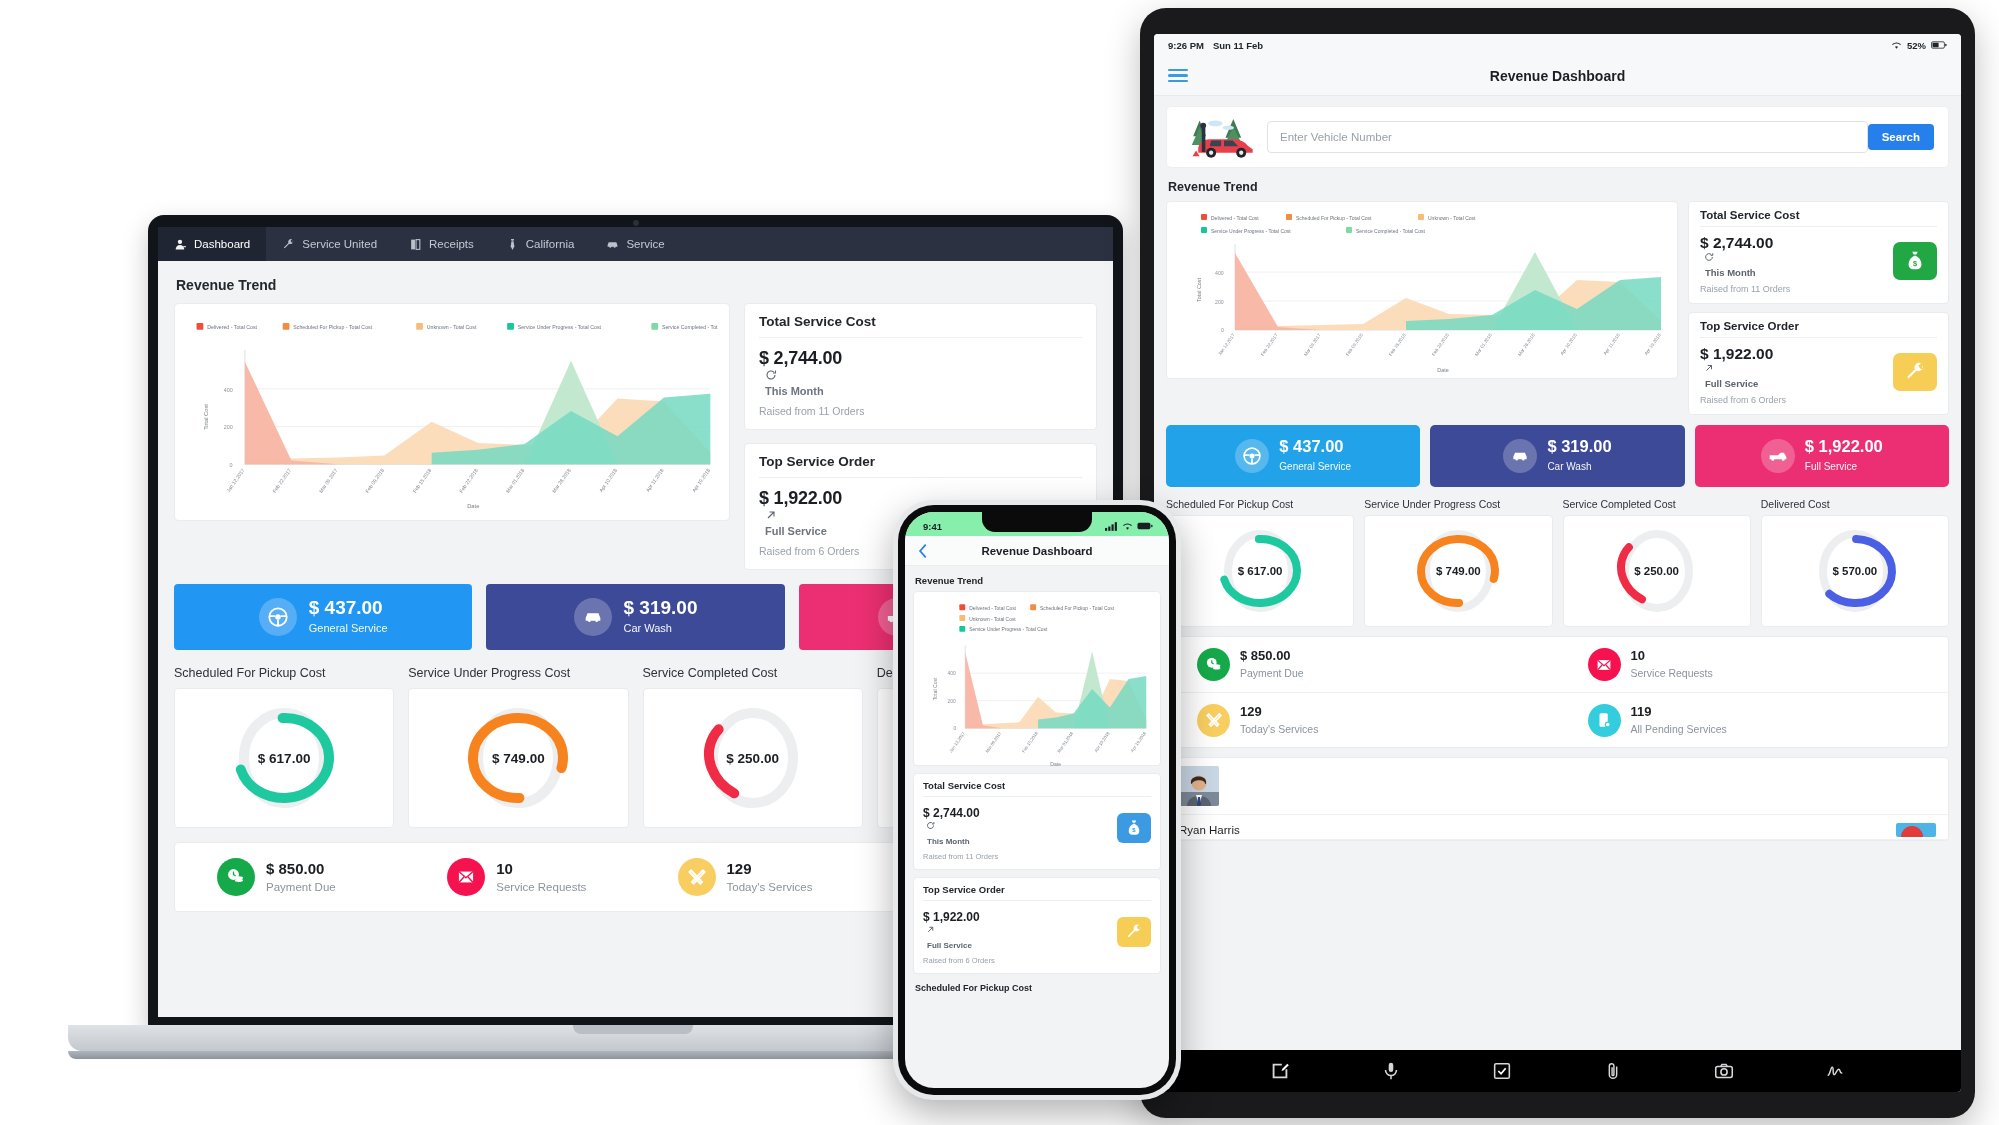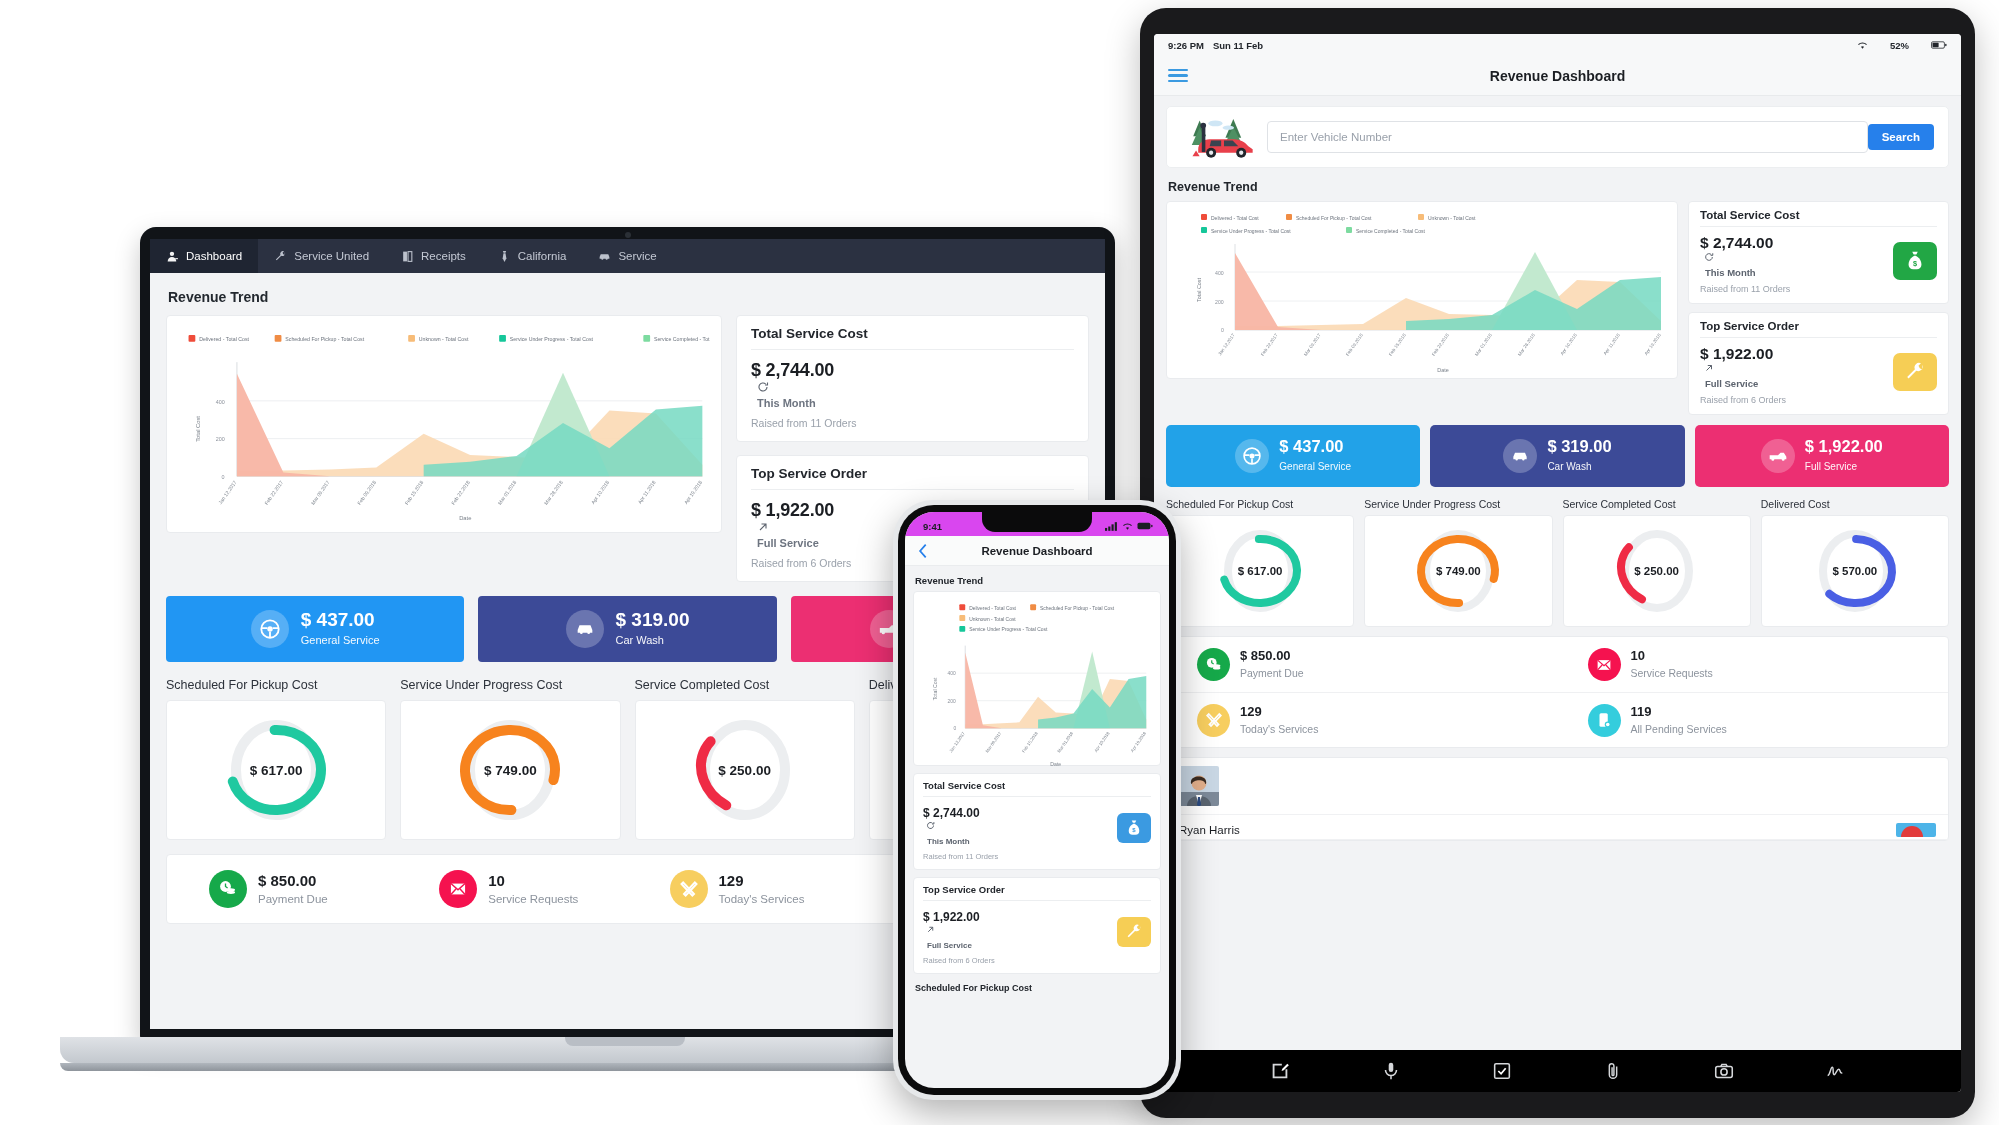--- a/index.html
+++ b/index.html
@@ -1,21 +1,21 @@
 <!DOCTYPE html>
 <html><head>
 <meta charset="utf-8">
 <style>
   * { box-sizing: border-box; margin:0; padding:0; }
   html,body { width:1999px; height:1125px; overflow:hidden; background:#ffffff;
     font-family:"Liberation Sans", sans-serif; }
   .stage { position:relative; width:1999px; height:1125px; background:#fff; }
 
   
-  .laptop { position:absolute; left:60px; top:215px; width:1130px; height:880px;margin-top:12px; }
+  .laptop { position:absolute; left:68px; top:215px; width:1130px; height:880px; }
   .laptop-body { position:absolute; left:80px; top:0; width:975px; height:815px;
      background:#111418; border-radius:16px 16px 6px 6px; padding:12px 10px 16px 10px;
      box-shadow:0 10px 26px rgba(0,0,0,.22); }
   .laptop-cam { position:absolute; left:50%; top:5px; width:6px; height:6px; margin-left:-3px;
      border-radius:50%; background:#2b3036; }
   .laptop-screen { position:absolute; left:10px; top:12px; width:955px; height:790px;
      background:#f2f3f5; overflow:hidden; }
   .laptop-base { position:absolute; left:0; top:810px; width:1130px; height:26px;
      background:linear-gradient(#dfe2e6,#c3c8ce); border-radius:0 0 14px 14px; }
   .laptop-notch { position:absolute; left:50%; margin-left:-60px; top:810px; width:120px; height:9px;
@@ -69,21 +69,21 @@
 
   
   .tablet { position:absolute; left:1140px; top:8px; width:835px; height:1110px;
      background:#1a1a1c; border-radius:26px; padding:26px 14px 26px 14px;
      box-shadow:0 12px 34px rgba(0,0,0,.25); }
   .tb-screen { width:100%; height:100%; background:#f2f3f5; border-radius:4px; overflow:hidden;
      position:relative; }
   .tb-statusbar { height:22px; background:#f7f8f9; display:flex; align-items:center;
      justify-content:space-between; padding:0 14px; font-size:9.5px; color:#22262c; font-weight:bold; }
   .tb-statusbar .l { display:flex; gap:9px; }
-  .tb-statusbar .r { display:flex; gap:22px; align-items:center; }
+  .tb-statusbar .r { display:flex; gap:5px; align-items:center; }
   .tb-appbar { height:40px; background:#f7f8f9; display:flex; align-items:center; padding:0 14px;
      position:relative; border-bottom:1px solid #e8eaec; }
   .tb-appbar .title { position:absolute; left:0; right:0; text-align:center; font-size:14px;
      font-weight:bold; color:#1b1e23; }
   .burger { width:20px; height:14px; display:flex; flex-direction:column; justify-content:space-between; }
   .burger i { display:block; height:2.4px; background:#3b9ae1; border-radius:2px; }
   .tb-content { padding:10px 12px 0 12px; height:calc(100% - 22px - 40px - 42px); overflow:hidden; }
   .tb-searchcard { background:#fff; border:1px solid #eceef0; border-radius:5px; height:62px;
      display:flex; align-items:center; padding:0 14px; }
   .tb-input { flex:1; height:32px; border:1px solid #dfe2e6; border-radius:4px; background:#fff;
@@ -142,21 +142,21 @@
   
   .phone { position:absolute; left:893px; top:500px; width:288px; height:600px;
      background:#e6e8ea; border-radius:40px; padding:5px;
      box-shadow:0 14px 36px rgba(0,0,0,.3); }
   .phone-inner { width:100%; height:100%; background:#0b0b0c; border-radius:36px; padding:7px; }
   .ph-screen { width:100%; height:100%; background:#f2f3f5; border-radius:29px; overflow:hidden;
      position:relative; }
   .ph-notch { position:absolute; left:50%; margin-left:-55px; top:0; width:110px; height:20px;
      background:#0b0b0c; border-radius:0 0 13px 13px; z-index:5; }
   .ph-status { height:24px; display:flex; align-items:center; justify-content:space-between;
-     padding:4px 16px 0 18px; font-size:9.5px; font-weight:bold; color:#1b1e23; background:#d946ef; }
+     padding:4px 16px 0 18px; font-size:9.5px; font-weight:bold; color:#1b1e23; background:#86efac; }
   .ph-appbar { height:30px; background:#fafbfb; display:flex; align-items:center; padding:0 12px;
      position:relative; border-bottom:1px solid #eaecee; }
   .ph-appbar .title { position:absolute; left:0; right:0; text-align:center; font-size:11.5px;
      font-weight:bold; color:#1b1e23; }
   .ph-body { padding:7px 8px; height:calc(100% - 54px); overflow:hidden; }
   .ph-sectitle { font-size:9.5px; font-weight:bold; color:#22262c; margin:2px 0 5px 2px; }
   .ph-chartcard { background:#fff; border:1px solid #e9ebee; border-radius:4px; height:175px;
      padding:5px 4px 0 4px; }
   .ph-kpi { background:#fff; border:1px solid #e9ebee; border-radius:4px; padding:6px 9px 8px;
      margin-top:7px; position:relative; }

